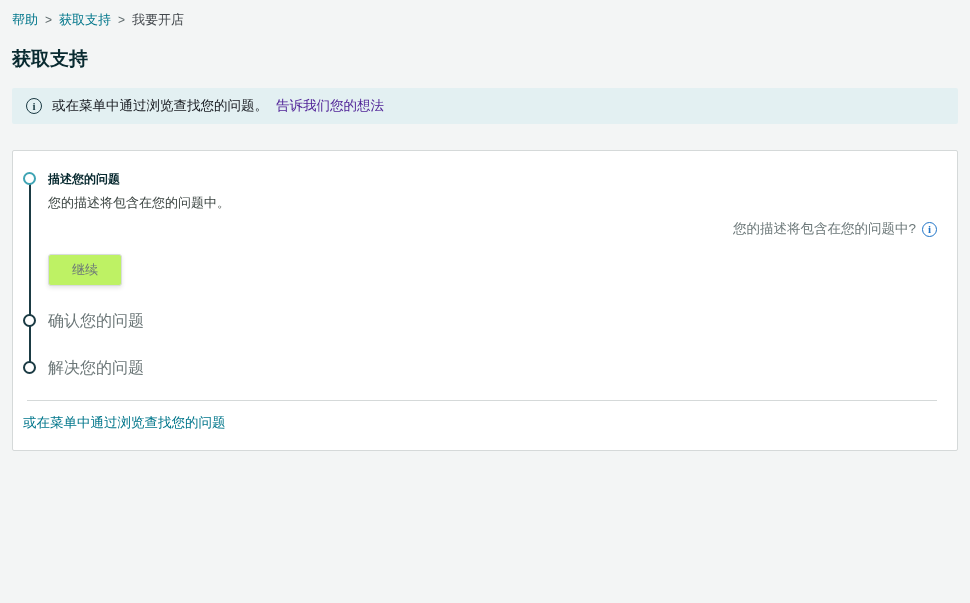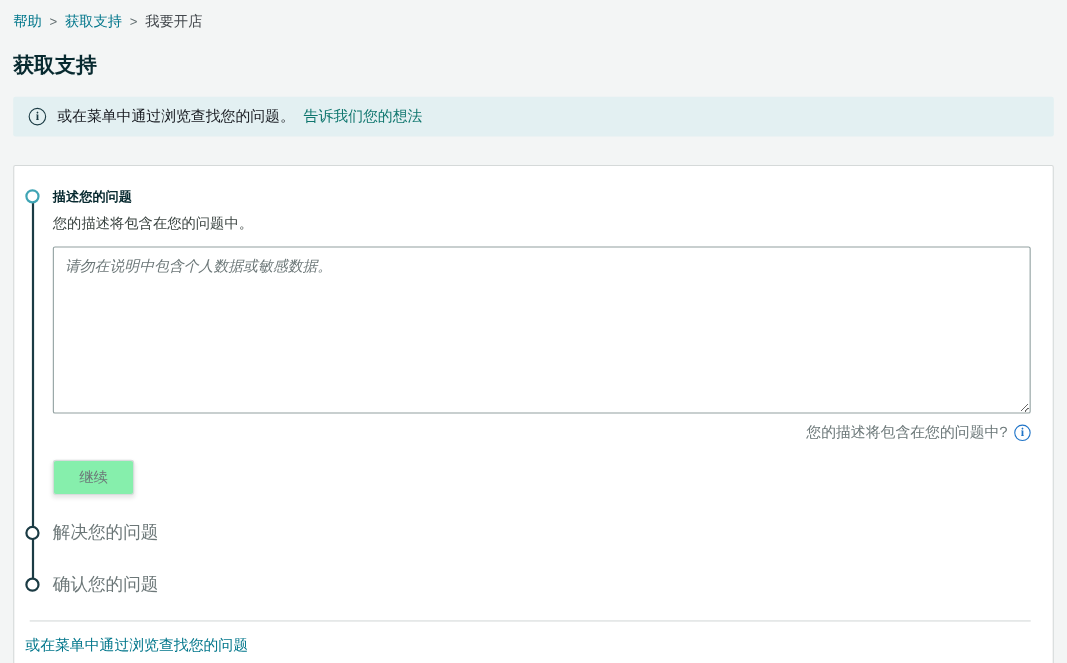--- a/index.html
+++ b/index.html
@@ -35,21 +35,21 @@
   }
   .info-circle {
     display: inline-flex; align-items: center; justify-content: center;
     width: 16px; height: 16px; border-radius: 50%;
     border: 1.5px solid currentColor;
     font-size: 11px; font-style: normal; font-weight: bold;
     font-family: "Liberation Serif", "DejaVu Serif", serif;
     flex: none;
   }
   .banner .info-circle { color: #1b3b44; margin-right: 10px; }
-  .banner .banner-link { color: #0f766e; margin-left: 8px; }
+  .banner .banner-link { color: #4c1d95; margin-left: 8px; }
 
   
   .card {
     margin-top: 26px;
     background: #ffffff;
     border: 1px solid #d5d9d9;
     border-radius: 2px;
     padding: 16px 20px 16px 10px;
   }
 
@@ -92,21 +92,21 @@
   .hint-row {
     margin-top: 8px;
     display: flex; justify-content: flex-end; align-items: center;
     font-size: 13.5px; color: #6b7778;
   }
   .hint-row .info-circle { color: #1f74c8; margin-left: 6px; width: 15px; height: 15px; cursor: pointer; }
 
   .continue-btn {
     margin-top: 16px;
     display: inline-block;
-    background: #86efac;
+    background: #bef264;
     border: 1px solid #d8dcdc;
     border-radius: 3px;
     box-shadow: 0 2px 4px rgba(0,0,0,0.10);
     padding: 6px 23px;
     font-family: "Liberation Sans", "DejaVu Sans", sans-serif;
     font-size: 13px;
     color: #6c7778;
     cursor: pointer;
   }
 
@@ -135,39 +135,38 @@
 
 <div class="card">
   <div class="stepper">
     <div class="stepper-line"></div>
 
     <div class="step active">
       <div class="step-marker"></div>
       <div class="step-body">
         <div class="step-title">描述您的问题</div>
         <div class="step-subtitle">您的描述将包含在您的问题中。</div>
-        <textarea class="issue-textarea" placeholder="请勿在说明中包含个人数据或敏感数据。" style=""></textarea>
         <div class="hint-row">
           <span>您的描述将包含在您的问题中?</span>
           <span class="info-circle">i</span>
         </div>
         <button class="continue-btn">继续</button>
       </div>
     </div>
 
     <div class="step">
       <div class="step-marker"></div>
       <div class="step-body">
-        <div class="step-label">解决您的问题</div>
+        <div class="step-label">确认您的问题</div>
       </div>
     </div>
 
     <div class="step">
       <div class="step-marker"></div>
       <div class="step-body">
-        <div class="step-label">确认您的问题</div>
+        <div class="step-label">解决您的问题</div>
       </div>
     </div>
   </div>
 
   <hr class="card-divider">
   <a href="#" class="browse-link">或在菜单中通过浏览查找您的问题</a>
 </div>
 
 </body></html>

